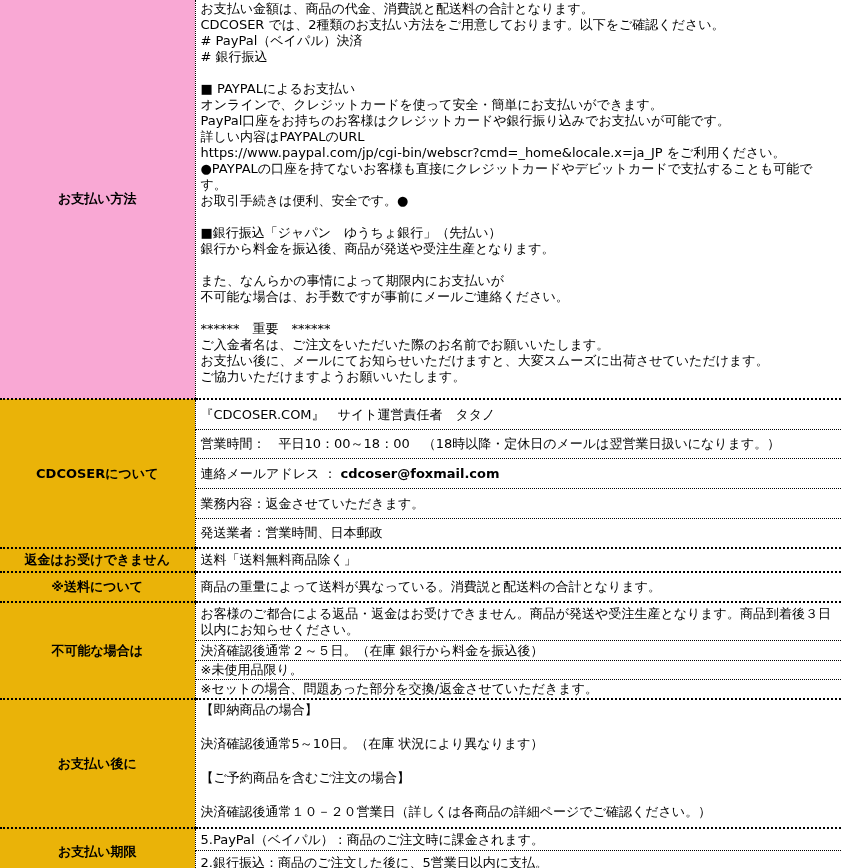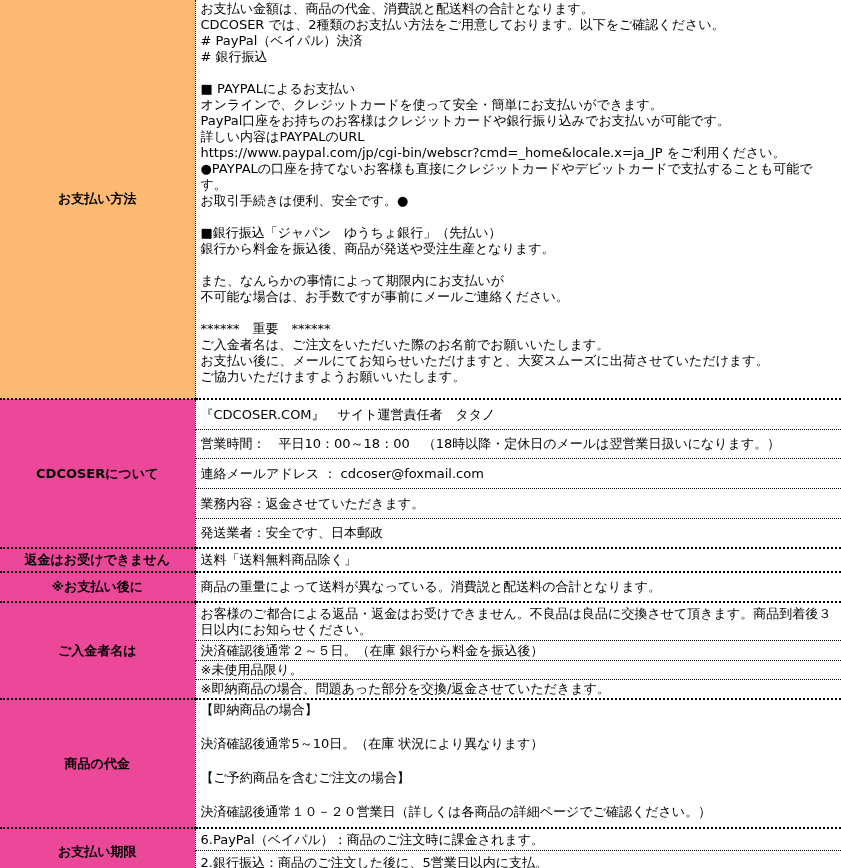--- a/index.html
+++ b/index.html
@@ -13,45 +13,45 @@
     width: 841px;
     table-layout: fixed;
     border-collapse: collapse;
     border-bottom: 3px solid #000000;
     font-size: 13px;
     line-height: 16px;
     background: #ffffff;
   }
   col.left-col  { width: 195px; }
   th.hdr {
-    background: #ec4899;
+    background: #eab308;
     font-weight: bold;
     text-align: center;
     vertical-align: middle;
     border-right: 1px dotted #000000;
     padding: 0 2px;
     font-size: 13px;
   }
-  th.hdr.white { background: #fdba74; }
+  th.hdr.white { background: #f9a8d4; }
   td.cell {
     background: #ffffff;
     text-align: left;
     vertical-align: middle;
     padding: 1px 5px;
     overflow: hidden;
   }
   td.cell.top { vertical-align: top; }
   .pre { white-space: pre-line; }
   .sec1-content { padding-top: 2px; line-height: 16px; margin-top: 28px; }
   .delivery-content { padding-top: 6px; line-height: 17px; }
   
   .bt  { border-top: 1px dotted #000000; }
   
   .bts { border-top: 2px dotted #000000; }
-  .email-bold { font-weight: normal; }
+  .email-bold { font-weight: bold; }
 </style>
 </head>
 <body>
 
 <table class="info-table">
   <colgroup>
     <col class="left-col">
     <col>
   </colgroup>
   <tbody>
@@ -93,60 +93,60 @@
     <tr>
       <td class="cell bt" style="height:27px">
         <span>連絡メールアドレス ：</span>
         <span class="email-bold">cdcoser@foxmail.com</span>
       </td>
     </tr>
     <tr>
       <td class="cell bt" style="height:27px">業務内容：返金させていただきます。</td>
     </tr>
     <tr>
-      <td class="cell bt" style="height:26px">発送業者：安全です、日本郵政</td>
+      <td class="cell bt" style="height:26px">発送業者：営業時間、日本郵政</td>
     </tr>
 
     <tr>
       <th class="hdr bts">返金はお受けできません</th>
       <td class="cell bts" style="height:20px">送料「送料無料商品除く」</td>
     </tr>
 
     <tr>
-      <th class="hdr bts">※お支払い後に</th>
+      <th class="hdr bts">※送料について</th>
       <td class="cell bts" style="height:26px">商品の重量によって送料が異なっている。消費説と配送料の合計となります。</td>
     </tr>
 
     <tr>
-      <th class="hdr bts" rowspan="4">ご入金者名は</th>
-      <td class="cell bts" style="height:35px">お客様のご都合による返品・返金はお受けできません。不良品は良品に交換させて頂きます。商品到着後３日以内にお知らせください。</td>
+      <th class="hdr bts" rowspan="4">不可能な場合は</th>
+      <td class="cell bts" style="height:35px">お客様のご都合による返品・返金はお受けできません。商品が発送や受注生産となります。商品到着後３日以内にお知らせください。</td>
     </tr>
     <tr>
       <td class="cell bt" style="height:17px">決済確認後通常２～５日。（在庫 銀行から料金を振込後）</td>
     </tr>
     <tr>
       <td class="cell bt" style="height:16px">※未使用品限り。</td>
     </tr>
     <tr>
-      <td class="cell bt" style="height:15px">※即納商品の場合、問題あった部分を交換/返金させていただきます。</td>
+      <td class="cell bt" style="height:15px">※セットの場合、問題あった部分を交換/返金させていただきます。</td>
     </tr>
 
     <tr>
-      <th class="hdr bts">商品の代金</th>
+      <th class="hdr bts">お支払い後に</th>
       <td class="cell top pre delivery-content bts" style="height:125px">【即納商品の場合】
 
 決済確認後通常5～10日。（在庫 状況により異なります）
 
 【ご予約商品を含むご注文の場合】
 
 決済確認後通常１０－２０営業日（詳しくは各商品の詳細ページでご確認ください。）</td>
     </tr>
 
     <tr>
       <th class="hdr bts" rowspan="2">お支払い期限</th>
-      <td class="cell bts" style="height:19px">6.PayPal（ベイパル）：商品のご注文時に課金されます。</td>
+      <td class="cell bts" style="height:19px">5.PayPal（ベイパル）：商品のご注文時に課金されます。</td>
     </tr>
     <tr>
       <td class="cell bt" style="height:21px">2.銀行振込：商品のご注文した後に、5営業日以内に支払。</td>
     </tr>
 
   </tbody>
 </table>
 
 </body></html>

